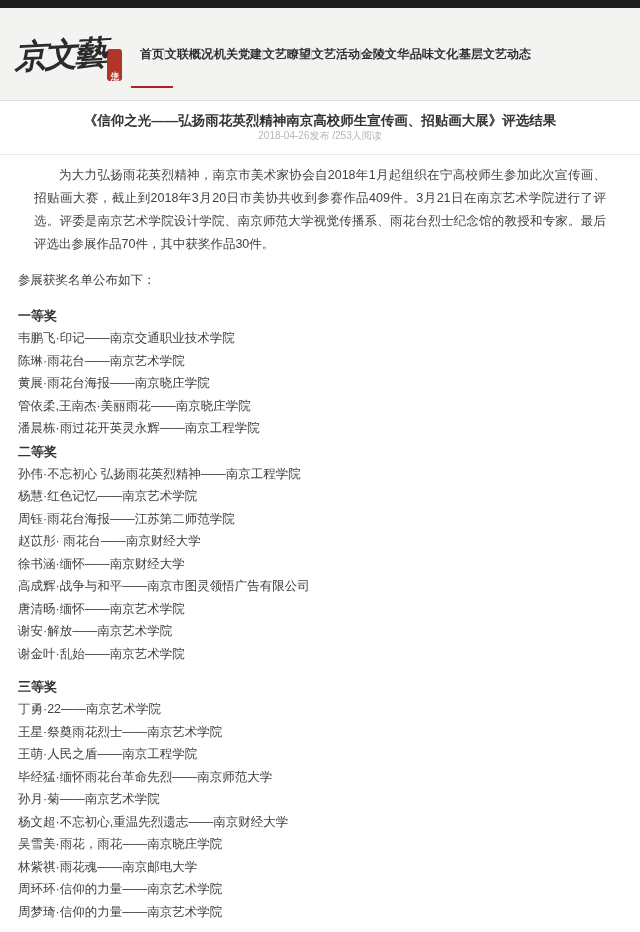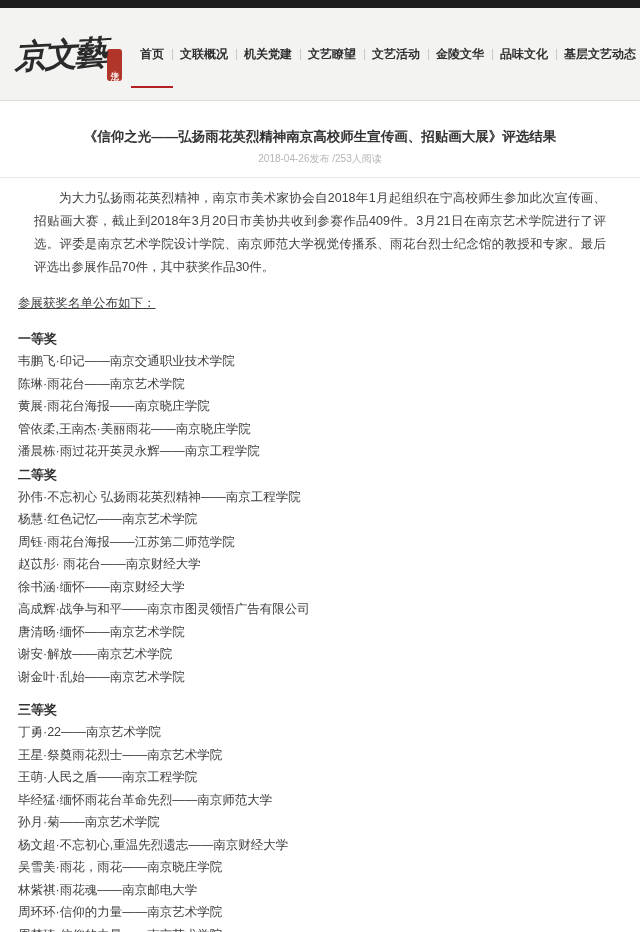--- a/index.html
+++ b/index.html
@@ -54,21 +54,21 @@
     text-align: center;
     line-height: 15px;
     margin-left: 3px;
     margin-top: 22px;
     flex-shrink: 0;
   }
   nav {
     flex: 1;
     display: flex;
     align-items: center;
-    justify-content: space-between;
+    justify-content: flex-start;
     padding: 0 4px 0 14px;
     font-family: Liberation Mono, monospace;
   }
   .nav-item {
     position: relative;
     height: 100%;
     display: flex;
     align-items: center;
     font-size: 12px;
     font-weight: bold;
@@ -90,51 +90,49 @@
     width: 1px; height: 11px;
     background: #c9c9c6;
     align-self: center;
   }
 
   
   .title-bar {
     background: #ffffff;
     border-bottom: 1px solid #e9e9e9;
     text-align: center;
-    padding: 28px 10px 11px;
+    padding: 12px 10px 11px;
   }
   .page-title {
     margin: 0;
     font-size: 13.5px;
     font-weight: bold;
     color: #333333;
     line-height: 1.2;
   }
   .meta {
-    margin-top: 7px;
     font-size: 10px;
     color: #b5b5b5;
   }
 
   
   main {
     padding: 0 18px;
     color: #404040;
     font-size: 12.5px;
   }
   .intro {
     margin: 9px 16px 0;
     text-indent: 2em;
     line-height: 23px;
     text-align: justify;
   }
   .announce {
     margin: 13px 0 0;
     line-height: 23px;
-    text-decoration: underline;
   }
   .award-heading {
     margin: 12px 0 0;
     font-size: 13px;
     font-weight: bold;
     color: #333333;
     line-height: 23px;
   }
   .award-section.second .award-heading { margin-top: 0; }
   .award-section.third  .award-heading { margin-top: 10px; }

